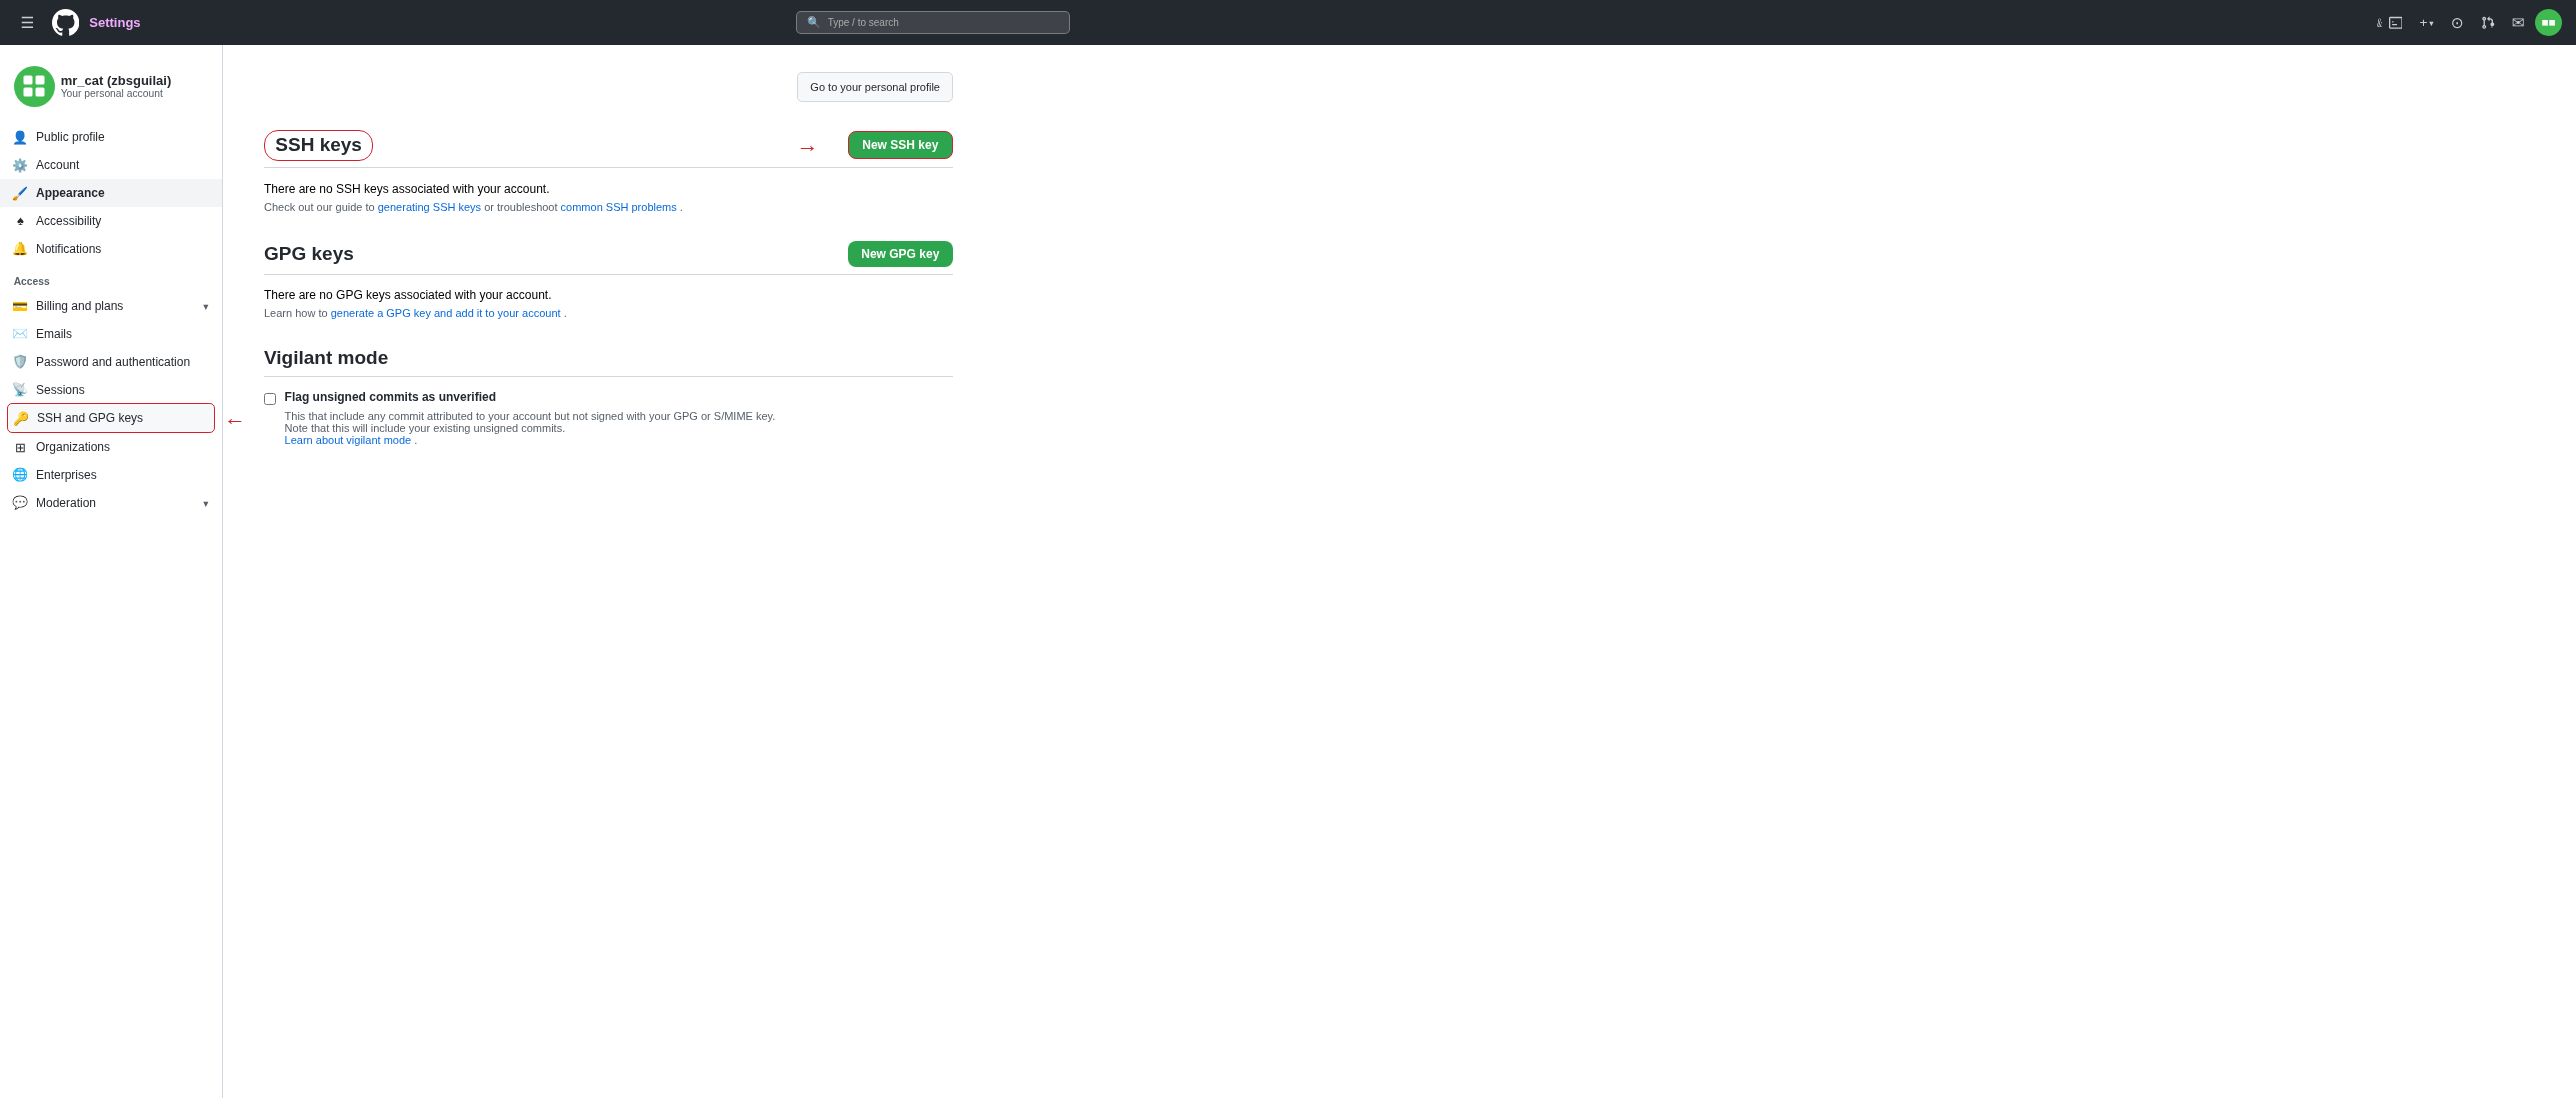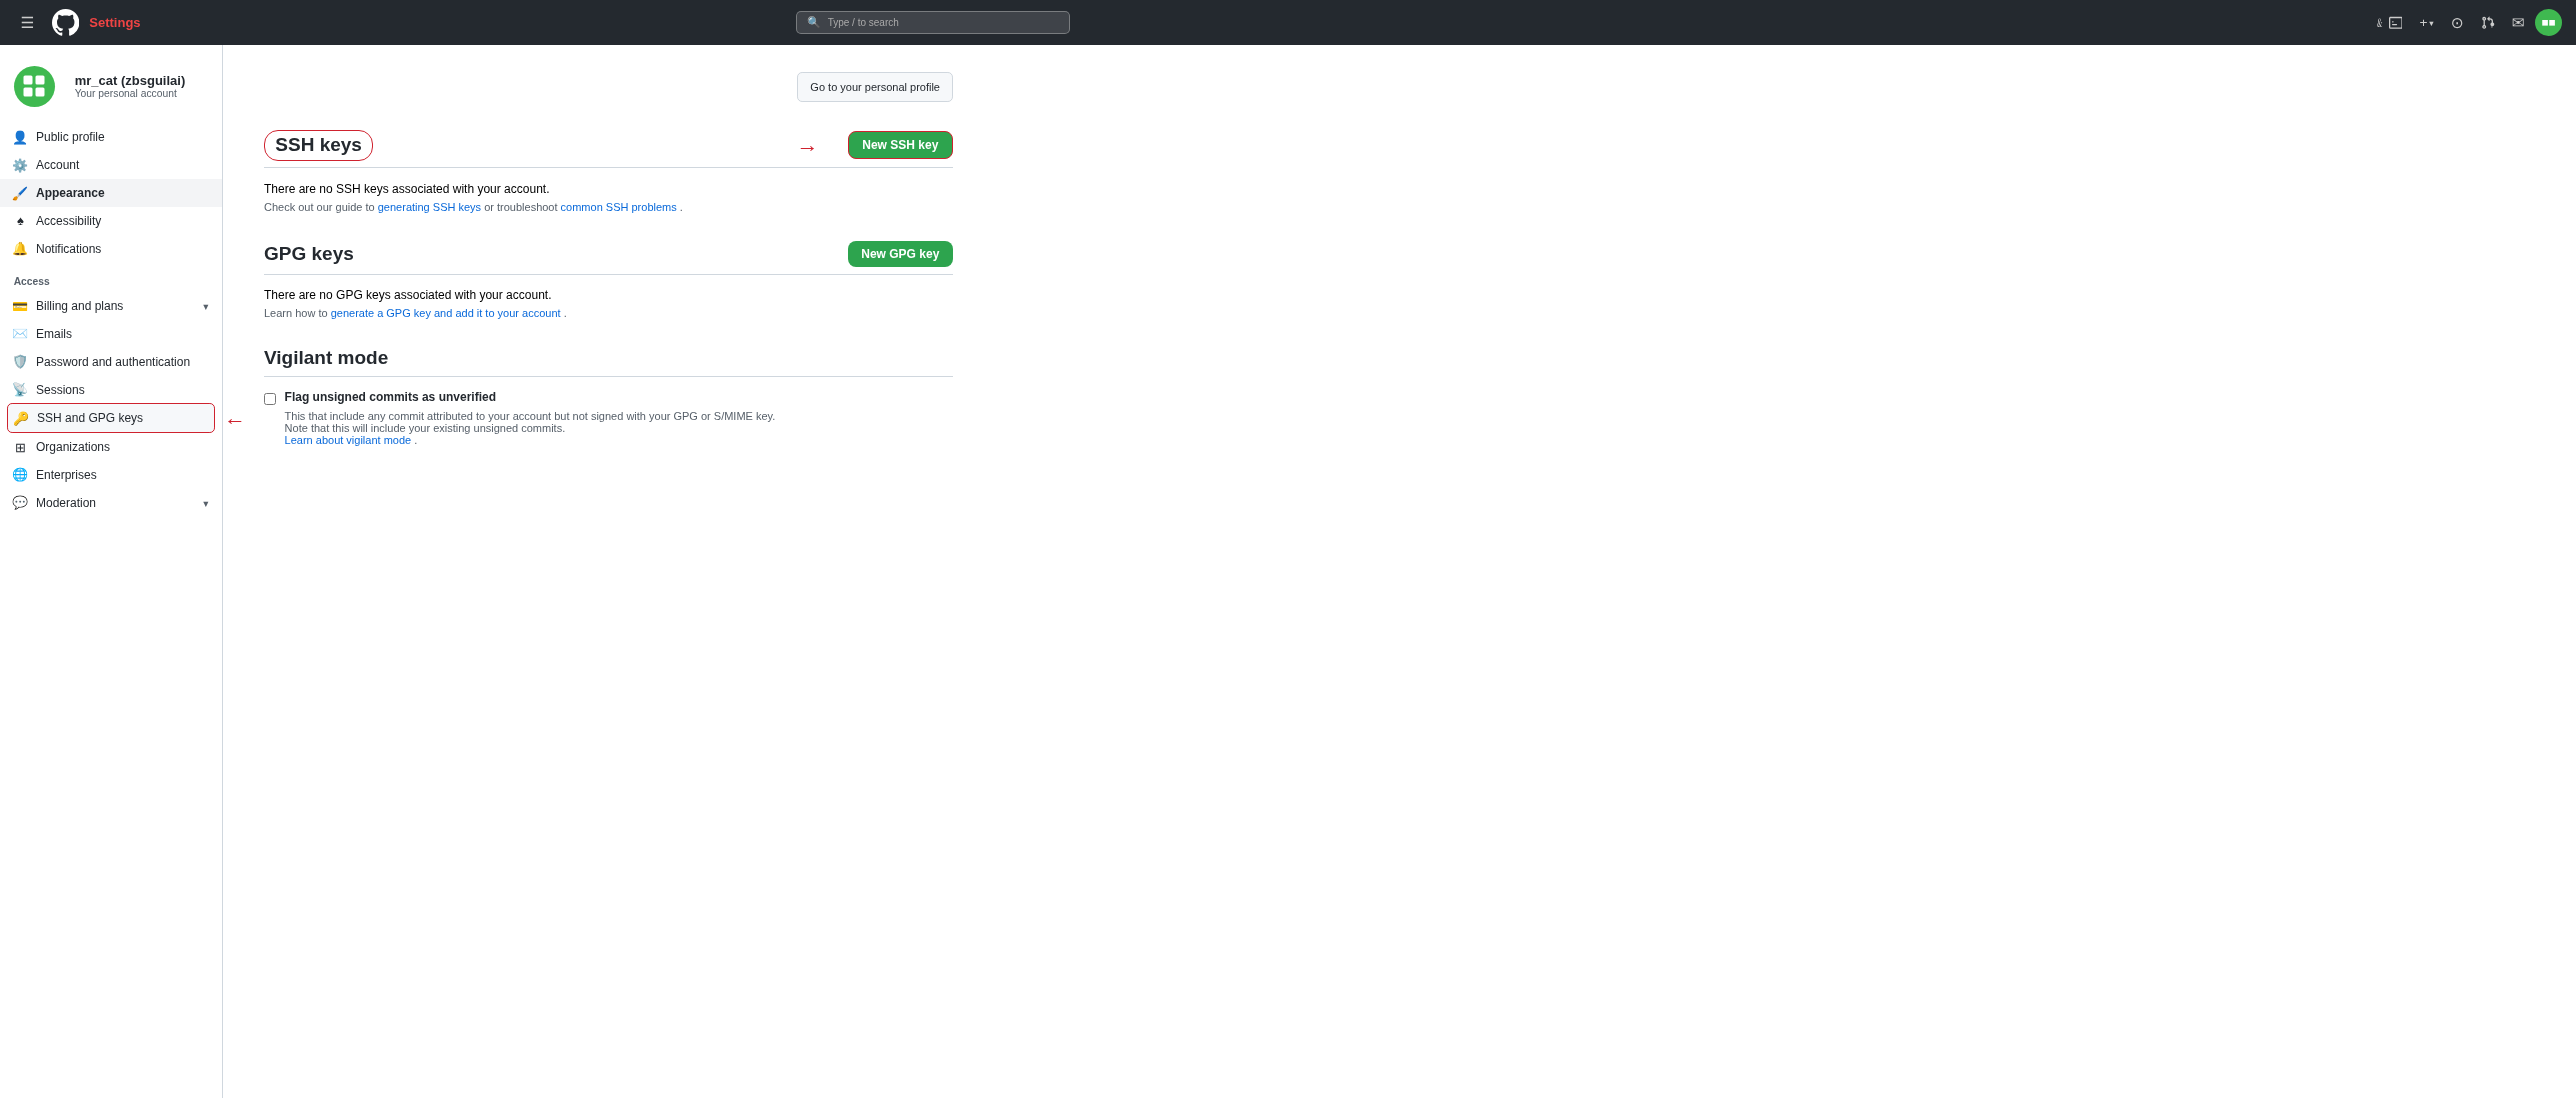--- a/index.html
+++ b/index.html
@@ -5,21 +5,21 @@
     * { box-sizing: border-box; margin: 0; padding: 0; }
     body { font-family: -apple-system, BlinkMacSystemFont, "Segoe UI", Helvetica, Arial, sans-serif; font-size: 12px; color: #24292f; background: #fff; }
 
     
     .topnav {
       display: flex; align-items: center; background: #24292f; color: #fff;
       padding: 0 13.7px; height: 45px; gap: 13.7px;
     }
     .topnav-left { display: flex; align-items: center; gap: 10.3px; }
     .github-logo { width: 27.4px; height: 27.4px; fill: #fff; }
-    .topnav-title { color: #ef4444; font-size: 13px; font-weight: 600; }
+    .topnav-title { color: #f0abfc; font-size: 13px; font-weight: 600; }
     .topnav-search {
       flex: 1; display: flex; align-items: center;
       background: rgba(255,255,255,0.125); border: 0.9px solid rgba(255,255,255,0.3);
       border-radius: 5.1px; padding: 4.3px 10.3px; gap: 6.9px; color: #ccc; font-size: 11px;
       max-width: 274px; margin: 0 auto;
     }
     .topnav-right { display: flex; align-items: center; gap: 3.4px; margin-left: auto; }
     .topnav-icon-btn {
       background: none; border: none; color: #ccc; font-size: 15.4px; cursor: pointer;
       padding: 5.1px 6.9px; border-radius: 5.1px; display: flex; align-items: center; gap: 1.7px;
@@ -30,21 +30,21 @@
     }
 
     
     .page-container { display: flex; min-height: calc(100vh - 45px); }
 
     
     .sidebar {
       width: 223px; min-width: 223px; padding: 20.6px 0;
       border-right: 0.9px solid #d0d7de; background: #fff;
     }
-    .sidebar-user { display: flex; align-items: center; gap: 20px; padding: 0 13.7px 17px; }
+    .sidebar-user { display: flex; align-items: center; gap: 6px; padding: 0 13.7px 17px; }
     .sidebar-avatar {
       width: 41px; height: 41px; border-radius: 50%; background: #3fb950;
       display: flex; align-items: center; justify-content: center; font-size: 17px; color: #fff;
     }
     .sidebar-username { font-weight: 600; font-size: 13px; }
     .sidebar-subtitle { font-size: 10.3px; color: #57606a; }
 
     .sidebar-nav { list-style: none; }
     .sidebar-nav li { }
     .sidebar-nav a {

